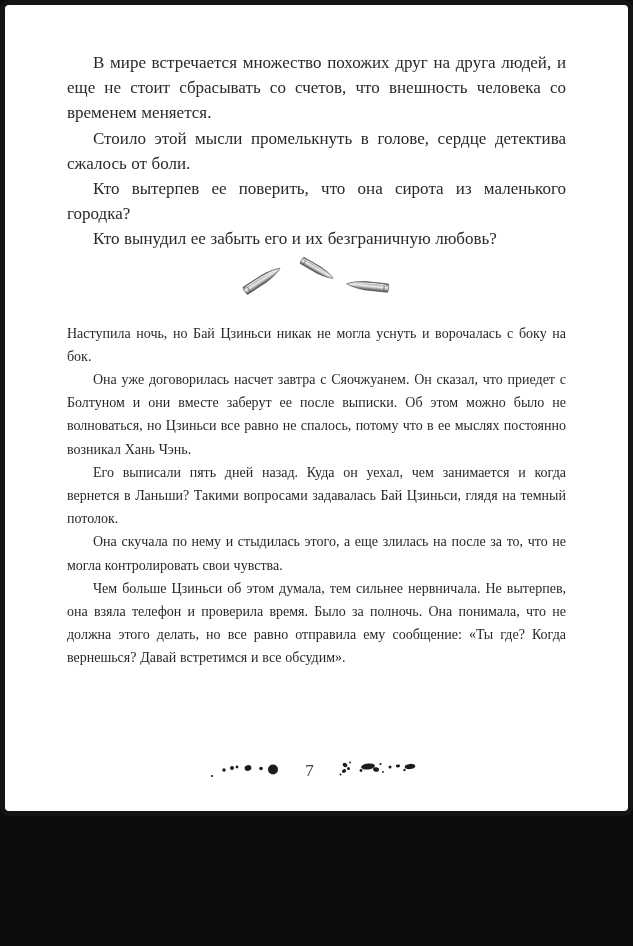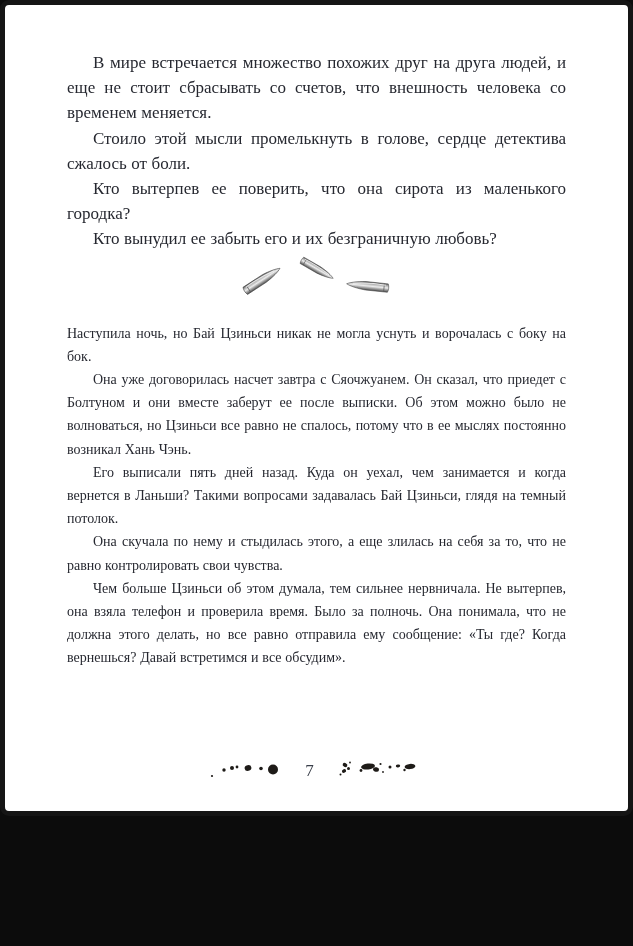--- a/index.html
+++ b/index.html
@@ -98,21 +98,21 @@
           <line x1="51" y1="4.8" x2="51" y2="15.2" stroke="#555" stroke-width="0.9"></line>
           <path d="M10 8.6 C24 6.2 40 5.6 53 6.5" fill="none" stroke="#f4f4f4" stroke-width="1.3" opacity="0.85"></path>
         </svg>
       </div>
     </div>
 
     <div class="section section-2">
         <p class="no-indent">Наступила ночь, но Бай Цзиньси никак не могла уснуть и ворочалась с боку на бок.</p>
         <p>Она уже договорилась насчет завтра с Сяочжуанем. Он сказал, что приедет с Болтуном и они вместе заберут ее после выписки. Об этом можно было не волноваться, но Цзиньси все равно не спалось, потому что в ее мыслях постоянно возникал Хань Чэнь.</p>
         <p>Его выписали пять дней назад. Куда он уехал, чем занимается и когда вернется в Ланьши? Такими вопросами задавалась Бай Цзиньси, глядя на темный потолок.</p>
-        <p>Она скучала по нему и стыдилась этого, а еще злилась на себя за то, что не равно контролировать свои чувства.</p>
+        <p>Она скучала по нему и стыдилась этого, а еще злилась на после за то, что не могла контролировать свои чувства.</p>
         <p>Чем больше Цзиньси об этом думала, тем сильнее нервничала. Не вытерпев, она взяла телефон и проверила время. Было за полночь. Она понимала, что не должна этого делать, но все равно отправила ему сообщение: «Ты где? Когда вернешься? Давай встретимся и все обсудим».</p>
       </div>
 
   </div>
 
   <div class="footer">
     <svg class="ornament" width="72" height="22" viewBox="0 0 72 22">
       <g fill="#1e1b18">
         <circle cx="3" cy="17" r="1.1"></circle>
         <circle cx="15" cy="11" r="1.7"></circle>

